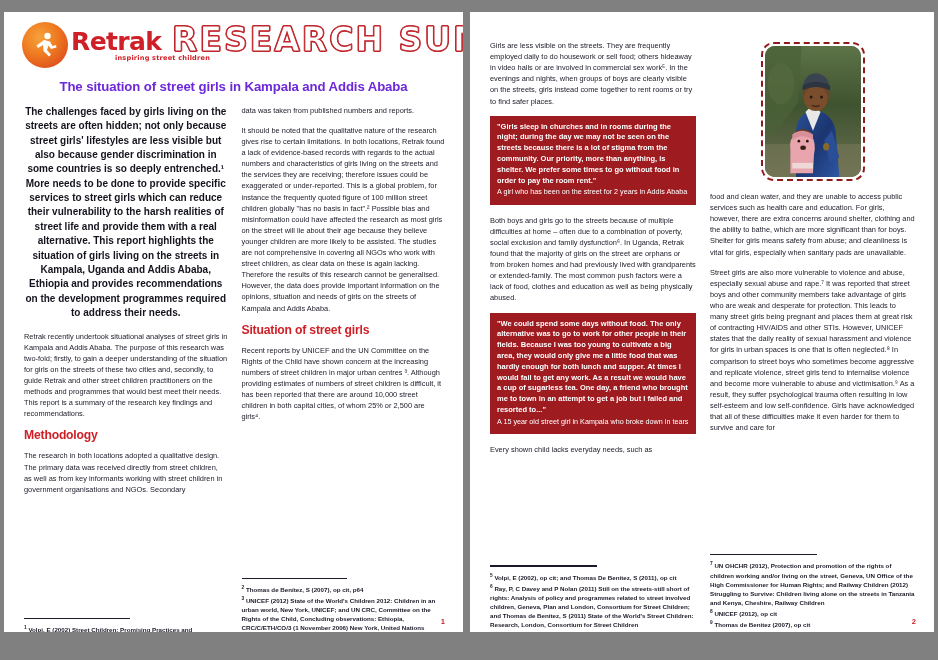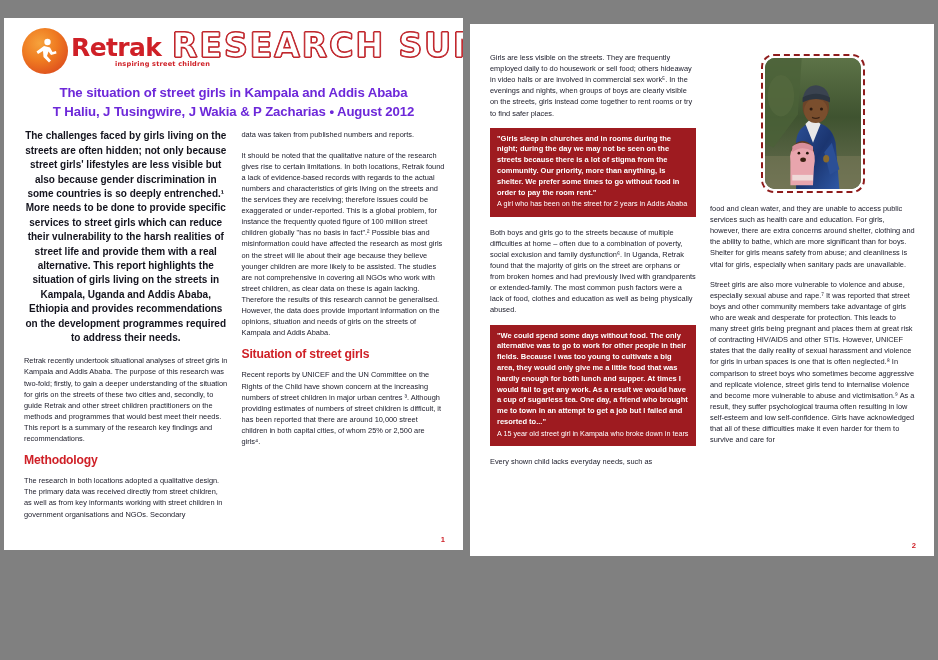--- a/index.html
+++ b/index.html
@@ -12,28 +12,28 @@
     font-family: "Liberation Sans", sans-serif;
   }
   #viewport {
     position: relative;
     width: 938px;
     height: 660px;
     background: #808080;
   }
   .page {
     position: absolute;
-    top: 18px;
+    top: 12px;
     background: #ffffff;
-    height: 532px;
+    height: 620px;
     overflow: hidden;
     box-sizing: border-box;
   }
   #page1 { left: 4px; width: 459px; }
-  #page2 { left: 470px; width: 464px; margin-top: 6px; }
+  #page2 { left: 470px; width: 464px; }
 
   
   .masthead {
     position: relative;
     padding: 10px 14px 0 20px;
     height: 52px;
   }
   .logo-wrap {
     position: absolute;
     left: 18px;
@@ -230,21 +230,20 @@
         <div class="logo-text">
           <div class="logo-name">Retrak</div>
           <div class="logo-tag">inspiring street children</div>
         </div>
       </div>
       <div class="research-summary">RESEARCH SUMMARY</div>
     </div>
 
     <div class="subtitle-block">
       <div>The situation of street girls in Kampala and Addis Ababa</div>
-      <div>T Haliu, J Tusingwire, J Wakia &amp; P Zacharias • August 2012</div>
     </div>
 
     <div class="cols" style="height:580px;">
       <div class="col">
         <p class="lead">The challenges faced by girls living on the streets are often hidden; not only because street girls' lifestyles are less visible but also because gender discrimination in some countries is so deeply entrenched.¹ More needs to be done to provide specific services to street girls which can reduce their vulnerability to the harsh realities of street life and provide them with a real alternative. This report highlights the situation of girls living on the streets in Kampala, Uganda and Addis Ababa, Ethiopia and provides recommendations on the development programmes required to address their needs.</p>
         <p class="body">Retrak recently undertook situational analyses of street girls in Kampala and Addis Ababa. The purpose of this research was two-fold; firstly, to gain a deeper understanding of the situation for girls on the streets of these two cities and, secondly, to guide Retrak and other street children practitioners on the methods and programmes that would best meet their needs. This report is a summary of the research key findings and recommendations.</p>
         <h2 class="section">Methodology</h2>
         <p class="body">The research in both locations adopted a qualitative design. The primary data was received directly from street children, as well as from key informants working with street children in government organisations and NGOs. Secondary</p>
 
         <div class="footnotes" style="bottom:14px;">

